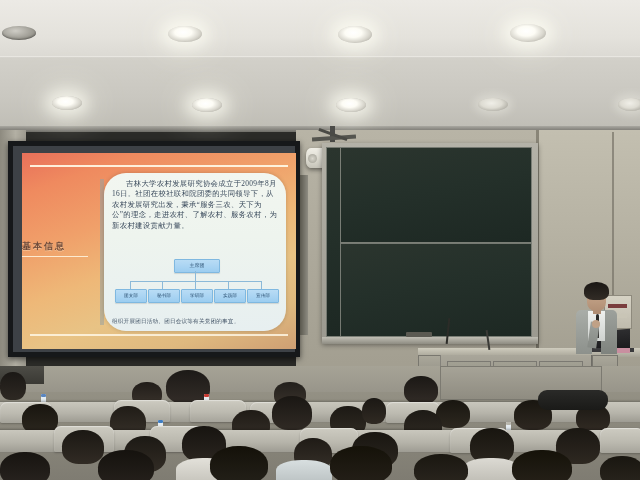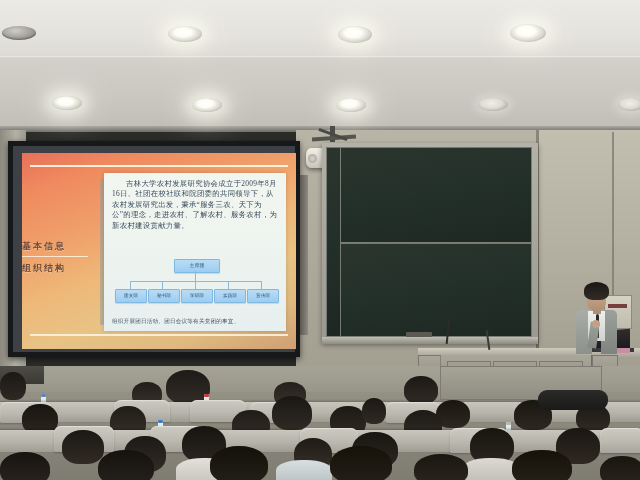--- a/index.html
+++ b/index.html
@@ -50,21 +50,21 @@
     background:rgba(255,248,230,.92);}
   .slide-botline{position:absolute;left:8px;bottom:13px;right:8px;height:2px;
     background:rgba(255,248,230,.82);}
   .slide-sidebar{position:absolute;left:0;top:84px;width:72px;}
   .sb-item{color:#6d4a3a;font-size:9px;line-height:18px;letter-spacing:2px;
     font-family:"Liberation Serif",serif;font-weight:bold;
     text-shadow:0 1px 0 rgba(255,230,200,.45);}
   .sb-divider{height:1px;background:rgba(255,246,226,.85);margin:1px 0 2px 0;width:66px;}
   .content-card{position:absolute;left:82px;top:20px;width:182px;height:158px;
     background:linear-gradient(180deg,#f2f6f0 0%,#eef4ee 40%,#e7eff0 100%);
-    box-shadow:0 0 4px rgba(0,0,0,.18);}
+    box-shadow:0 0 4px rgba(0,0,0,.18);border-radius:22px;}
   .card-accentbar{position:absolute;left:78px;top:26px;width:4px;height:146px;
     background:rgba(150,160,160,.55);}
   .card-text{position:absolute;left:8px;top:6px;width:166px;
     color:#3a4a5c;font-family:"Liberation Serif",serif;font-size:7.4px;line-height:10.4px;
     text-indent:14px;letter-spacing:.3px;}
   .orgchart{position:absolute;left:8px;top:86px;width:168px;height:48px;}
   .node{position:absolute;background:linear-gradient(180deg,#b9dcf5,#9ccdf0);
     border:1px solid #7fb8e0;color:#2a4f70;font-size:4.6px;line-height:10px;
     text-align:center;font-family:"Liberation Serif",serif;border-radius:1px;
     box-shadow:0 1px 1px rgba(0,0,0,.12);}
@@ -193,21 +193,20 @@
   <div class="screen-frame">
     <div class="screen-inner">
       <div class="slide">
 
         <div class="slide-topline"></div>
         <div class="slide-botline"></div>
 
         <div class="slide-sidebar">
           <div class="sb-item">基本信息</div>
           <div class="sb-divider"></div>
-          <div class="sb-item">组织结构</div>
         </div>
 
         <div class="card-accentbar"></div>
 
         <div class="content-card">
           <div class="card-text">吉林大学农村发展研究协会成立于2009年8月16日。社团在校社联和院团委的共同领导下，从农村发展研究出发，秉承“服务三农、天下为公”的理念，走进农村、了解农村、服务农村，为新农村建设贡献力量。</div>
 
           <div class="orgchart">
             <div class="node top">主席团</div>
             <div class="connector" style="left:83px;top:12px;width:1px;height:10px;"></div>

